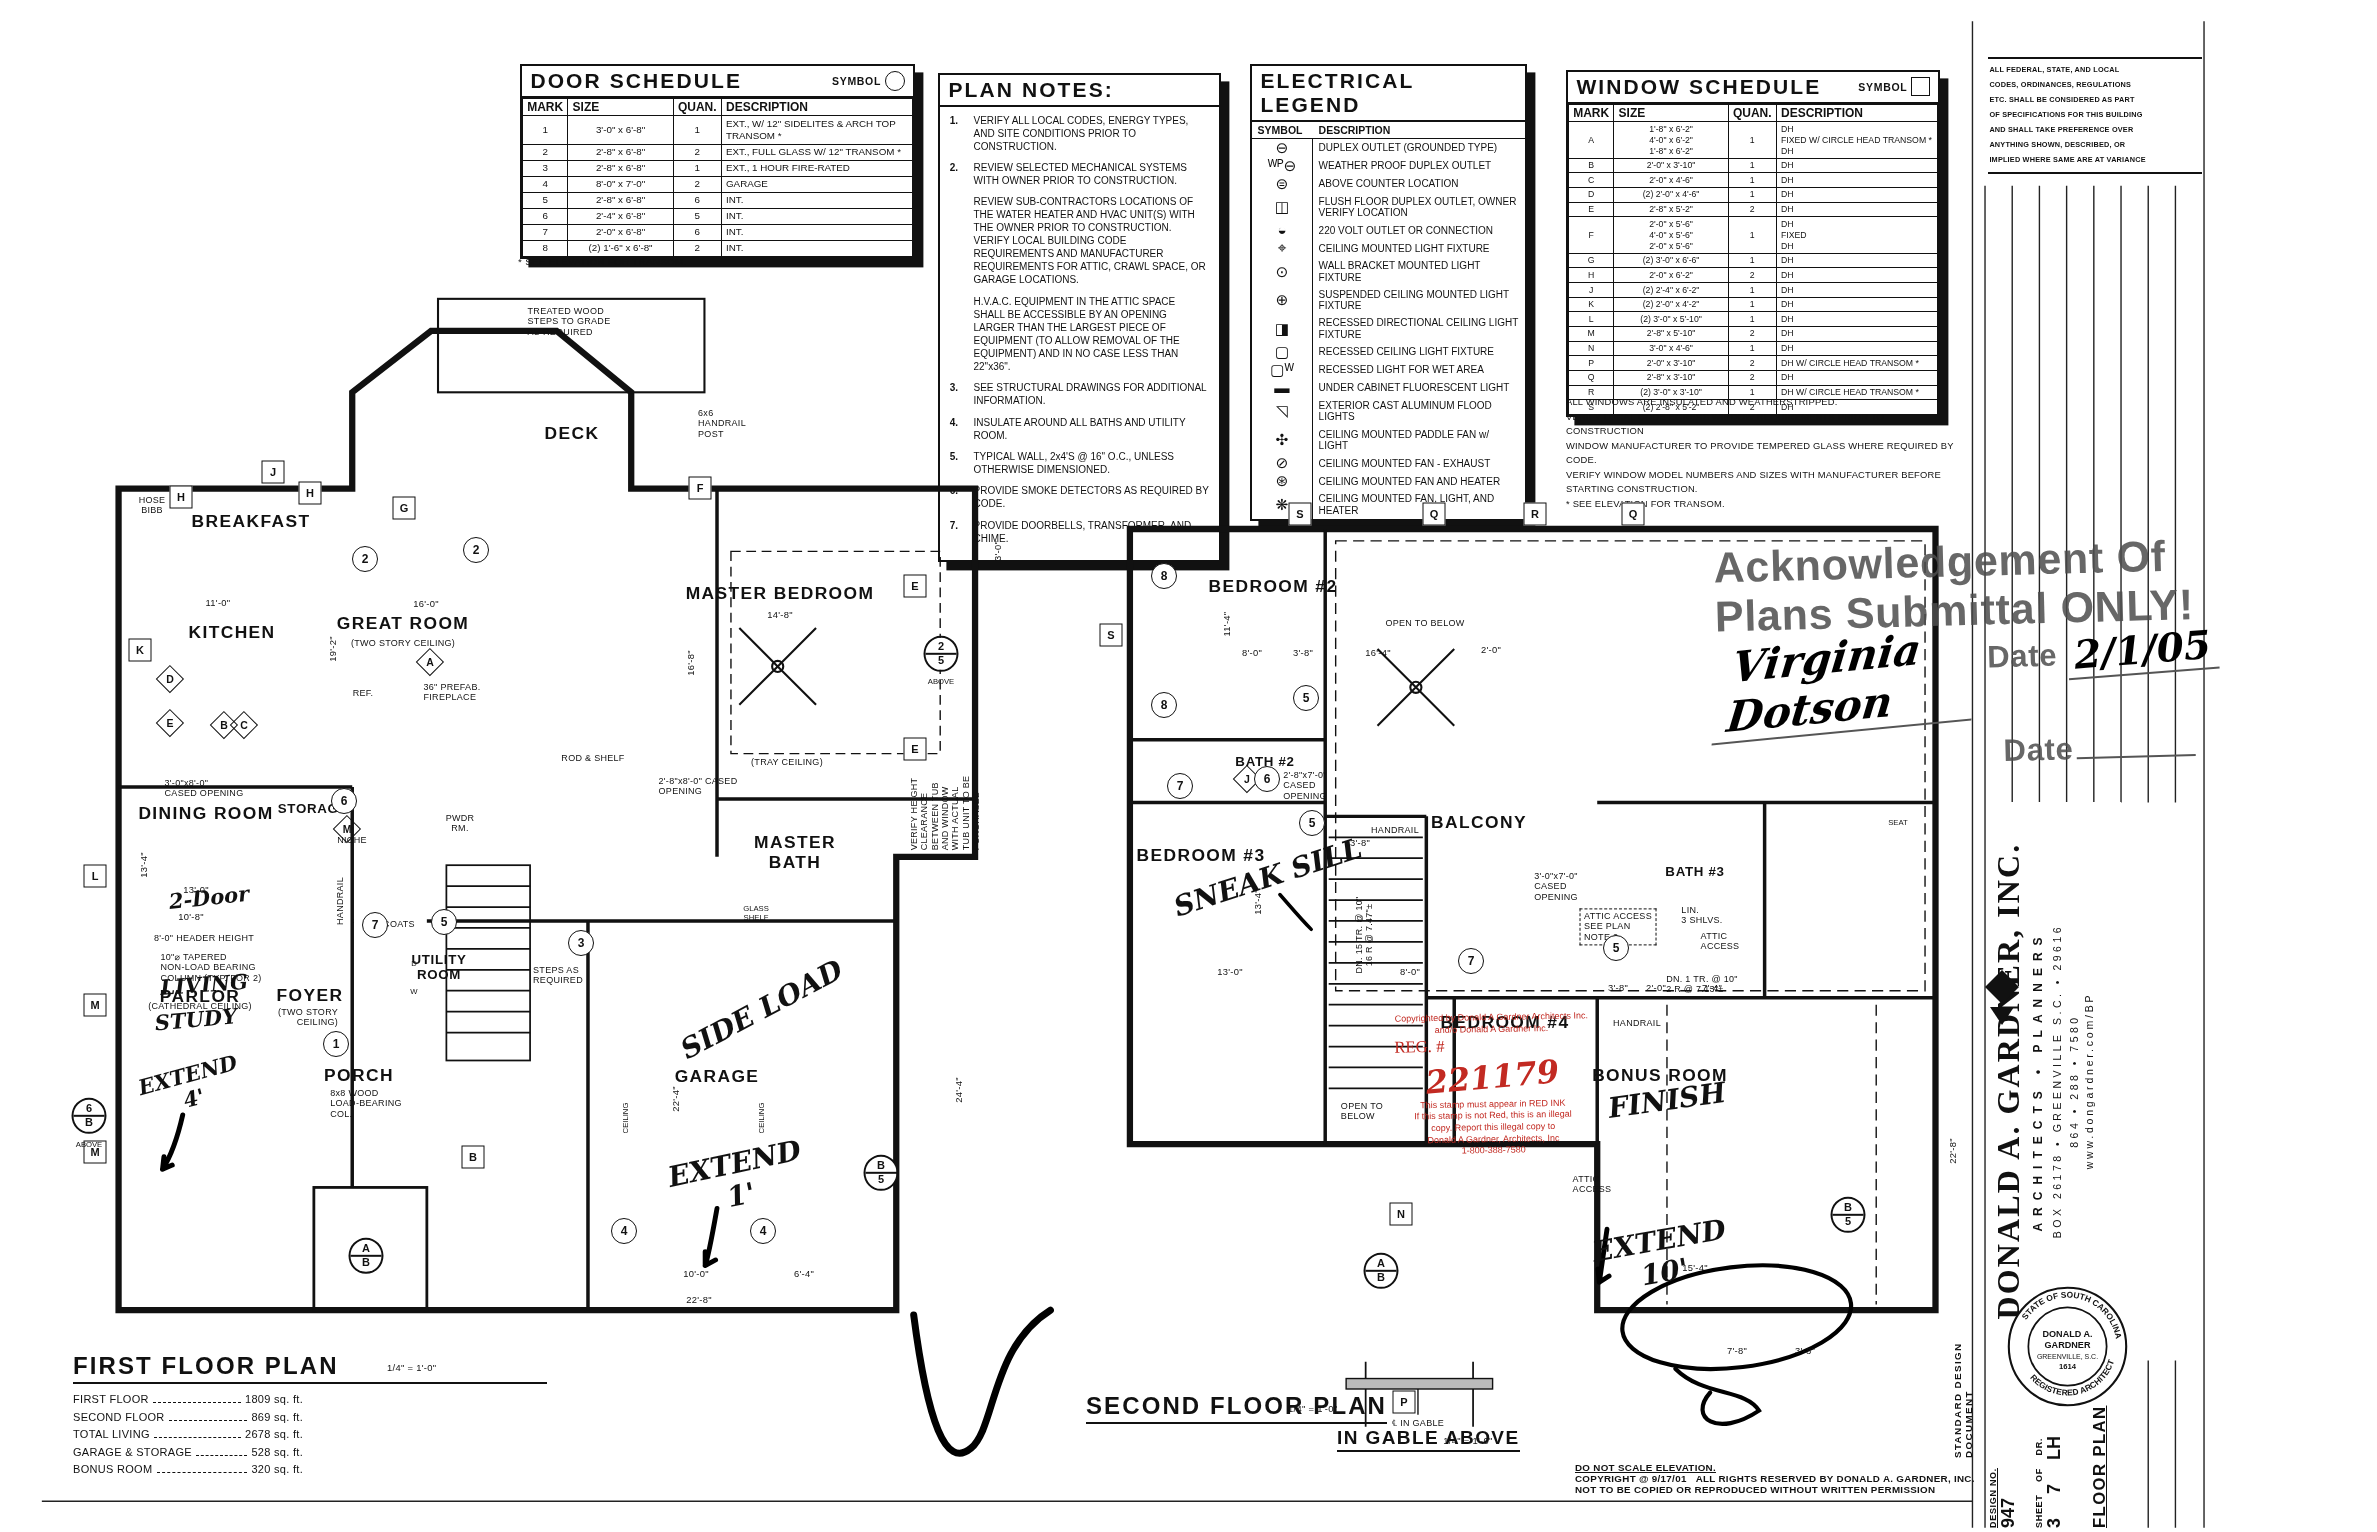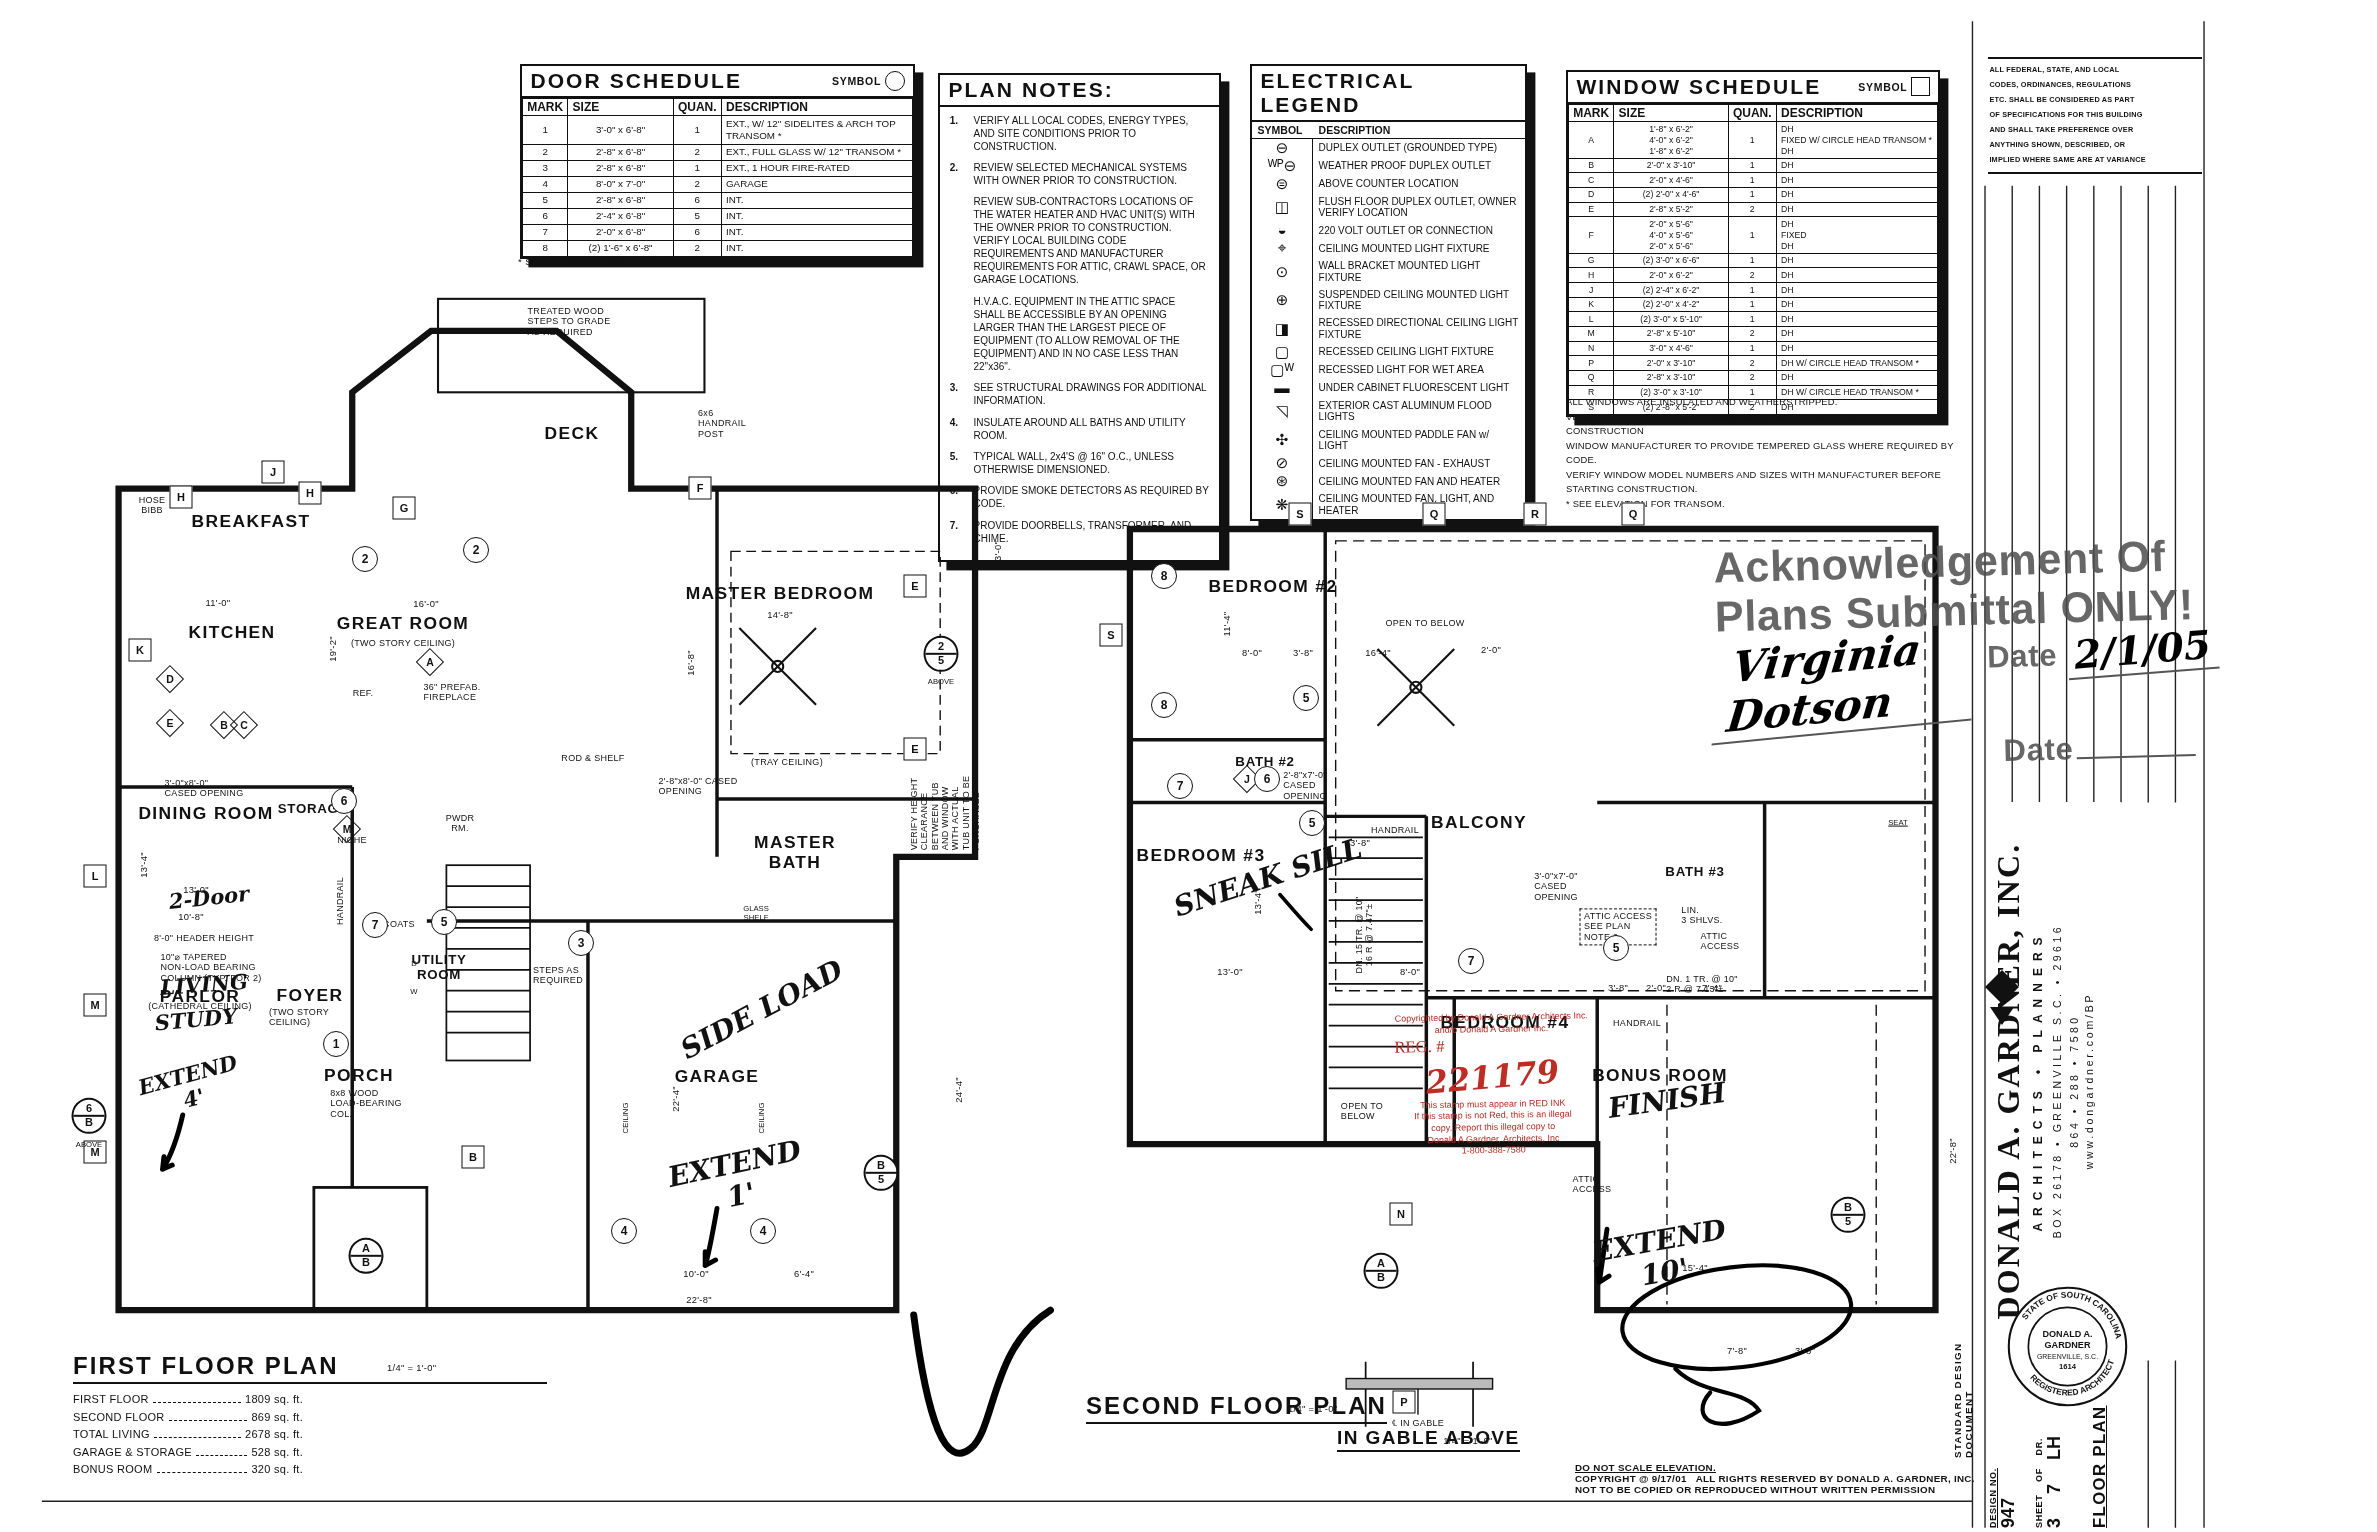--- a/index.html
+++ b/index.html
@@ -647,21 +647,21 @@
     <span class="pl sub ta-l" style="left: 211px; top: 968px; transform: translate(-50%, -50%);">10"⌀ TAPERED
 NON-LOAD BEARING
 COLUMN (TYP. FOR 2)</span>
     <span class="pl hand" style="left: 204px; top: 985px; transform: translate(-50%, -50%) rotate(-4deg);">LIVING</span>
     <span class="pl lbl" style="left: 200px; top: 996px; transform: translate(-50%, -50%);">PARLOR</span>
     <span class="pl sub" style="left: 200px; top: 1006px; transform: translate(-50%, -50%);">(CATHEDRAL CEILING)</span>
     <span class="pl hand" style="left: 196px; top: 1020px; transform: translate(-50%, -50%) rotate(-5deg);">STUDY</span>
     <span class="pl hand" style="left: 191px; top: 1087px; transform: translate(-50%, -50%) rotate(-15deg);">EXTEND
 4'</span>
     <span class="pl lbl" style="left: 310px; top: 995px; transform: translate(-50%, -50%);">FOYER</span>
-    <span class="pl sub ta-l" style="left: 299px; top: 1017px; transform: translate(-50%, -50%);">(TWO STORY
+    <span class="pl sub ta-l" style="left: 308px; top: 1017px; transform: translate(-50%, -50%); text-align: right;">(TWO STORY
 CEILING)</span>
     <span class="pl sub" style="left: 399px; top: 924px; transform: translate(-50%, -50%);">COATS</span>
     <span class="pl sub" style="left: 340px; top: 901px; transform: translate(-50%, -50%) rotate(-90deg);">HANDRAIL</span>
     <span class="pl sub ta-l" style="left: 558px; top: 975px; transform: translate(-50%, -50%);">STEPS AS
 REQUIRED</span>
     <span class="pl lbl-s" style="left: 439px; top: 967px; transform: translate(-50%, -50%);">UTILITY
 ROOM</span>
     <span class="pl sub" style="left: 460px; top: 823px; transform: translate(-50%, -50%);">PWDR
 RM.</span>
     <span class="pl sub" style="left: 593px; top: 758px; transform: translate(-50%, -50%);">ROD &amp; SHELF</span>
@@ -748,21 +748,21 @@
 ACCESS</span>
     <span class="pl sub ta-l box-dash" style="left: 1618px; top: 927px; transform: translate(-50%, -50%);">ATTIC ACCESS
 SEE PLAN
 NOTE 2</span>
     <span class="pl sub ta-l" style="left: 1702px; top: 984px; transform: translate(-50%, -50%);">DN. 1 TR. @ 10"
 2 R @ 7.13"±</span>
     <span class="pl sub" style="left: 1637px; top: 1023px; transform: translate(-50%, -50%);">HANDRAIL</span>
     <span class="pl sub ta-l" style="left: 1702px; top: 915px; transform: translate(-50%, -50%);">LIN.
 3 SHLVS.</span>
     <span class="pl lbl-s" style="left: 1695px; top: 872px; transform: translate(-50%, -50%);">BATH #3</span>
-    <span class="pl tiny" style="left: 1898px; top: 823px; transform: translate(-50%, -50%); text-decoration: underline;">SEAT</span>
+    <span class="pl tiny" style="left: 1898px; top: 823px; transform: translate(-50%, -50%);">SEAT</span>
     <span class="pl sub ta-l" style="left: 1556px; top: 887px; transform: translate(-50%, -50%);">3'-0"x7'-0"
 CASED
 OPENING</span>
     <span class="pl sub ta-l" style="left: 1362px; top: 1111px; transform: translate(-50%, -50%);">OPEN TO
 BELOW</span>
     <span class="pl hand-big" style="left: 1662px; top: 1257px; transform: translate(-50%, -50%) rotate(-10deg);">EXTEND
 10'</span>
     <span class="pl dim" style="left: 1695px; top: 1268px; transform: translate(-50%, -50%);">15'-4"</span>
     <span class="pl dim" style="left: 1227px; top: 624px; transform: translate(-50%, -50%) rotate(-90deg);">11'-4"</span>
     <span class="pl dim" style="left: 1252px; top: 653px; transform: translate(-50%, -50%);">8'-0"</span>

